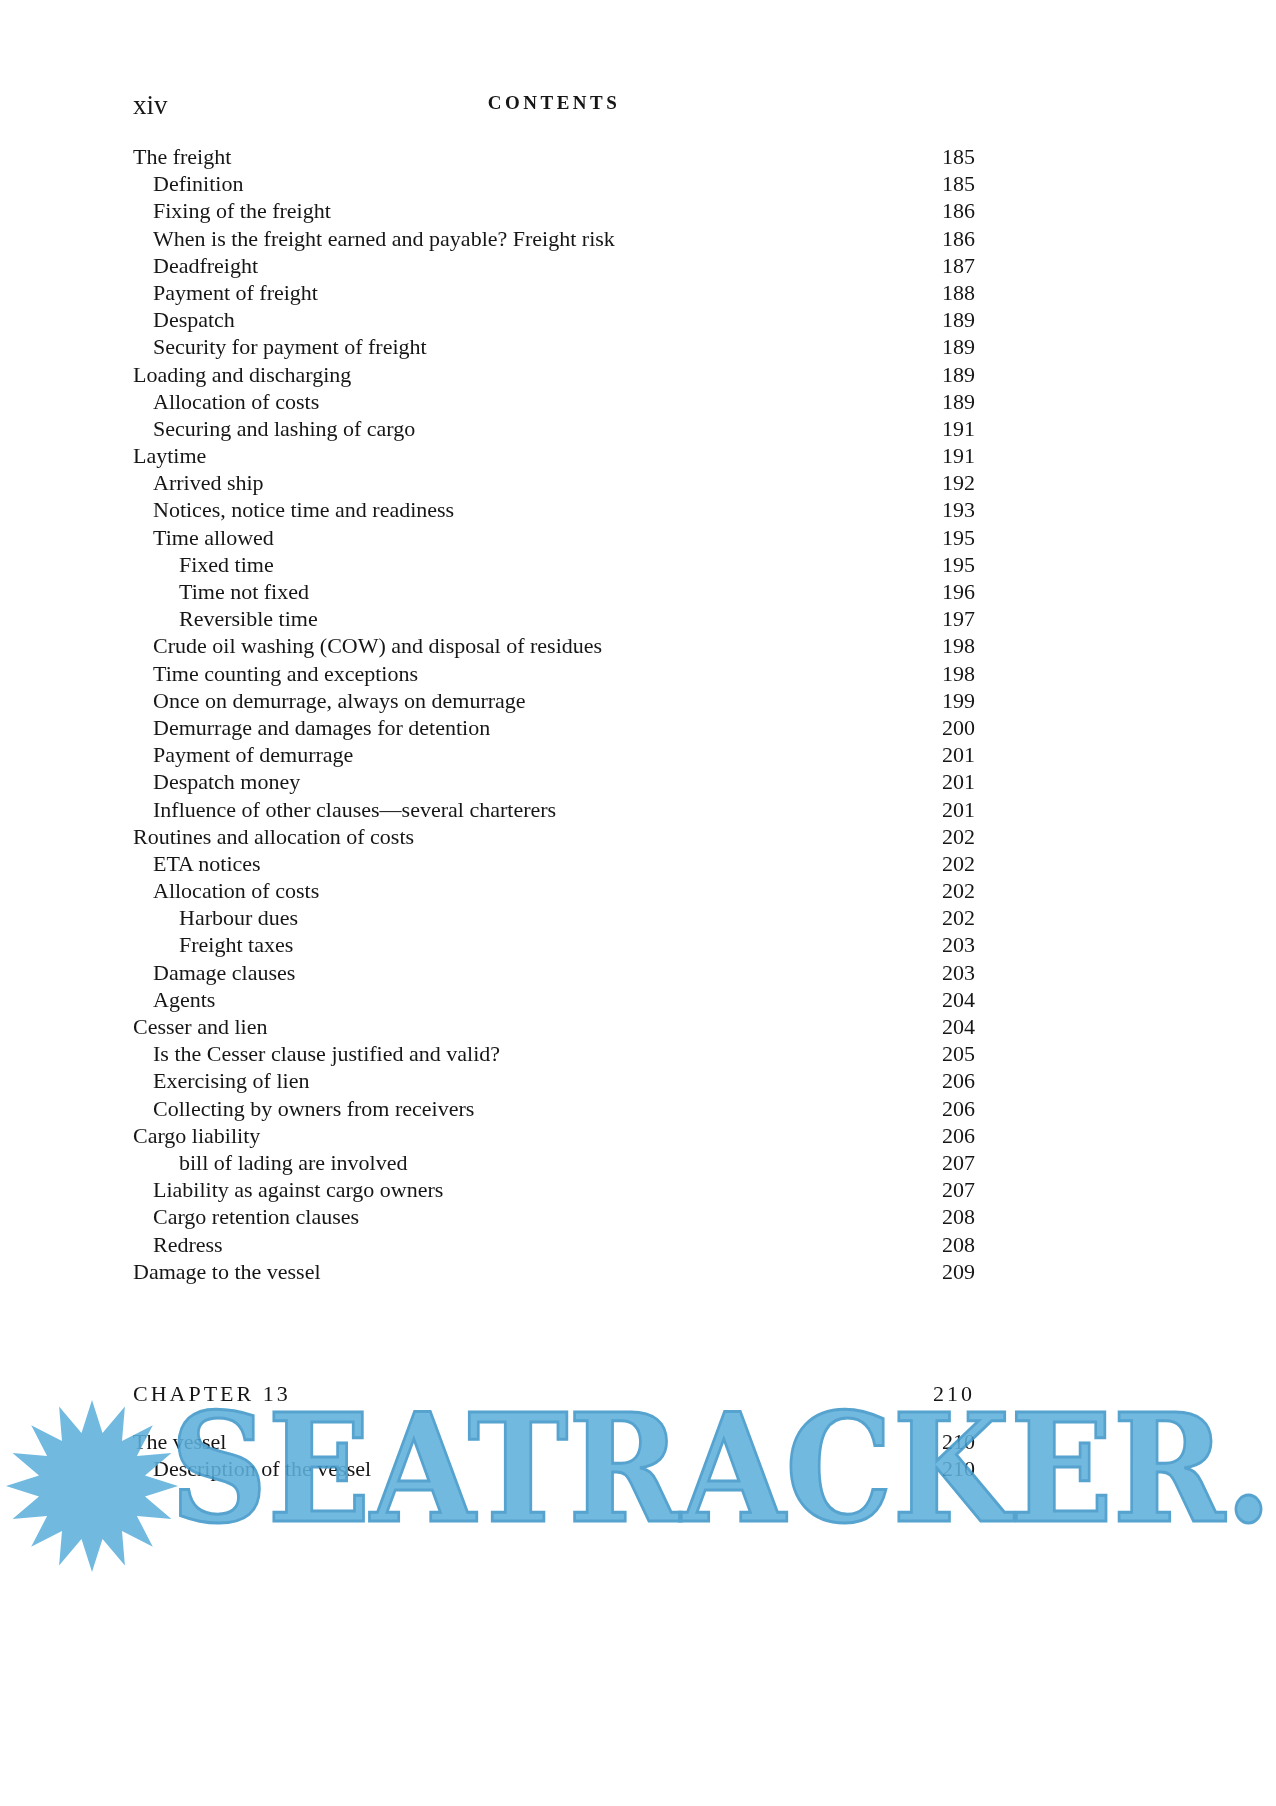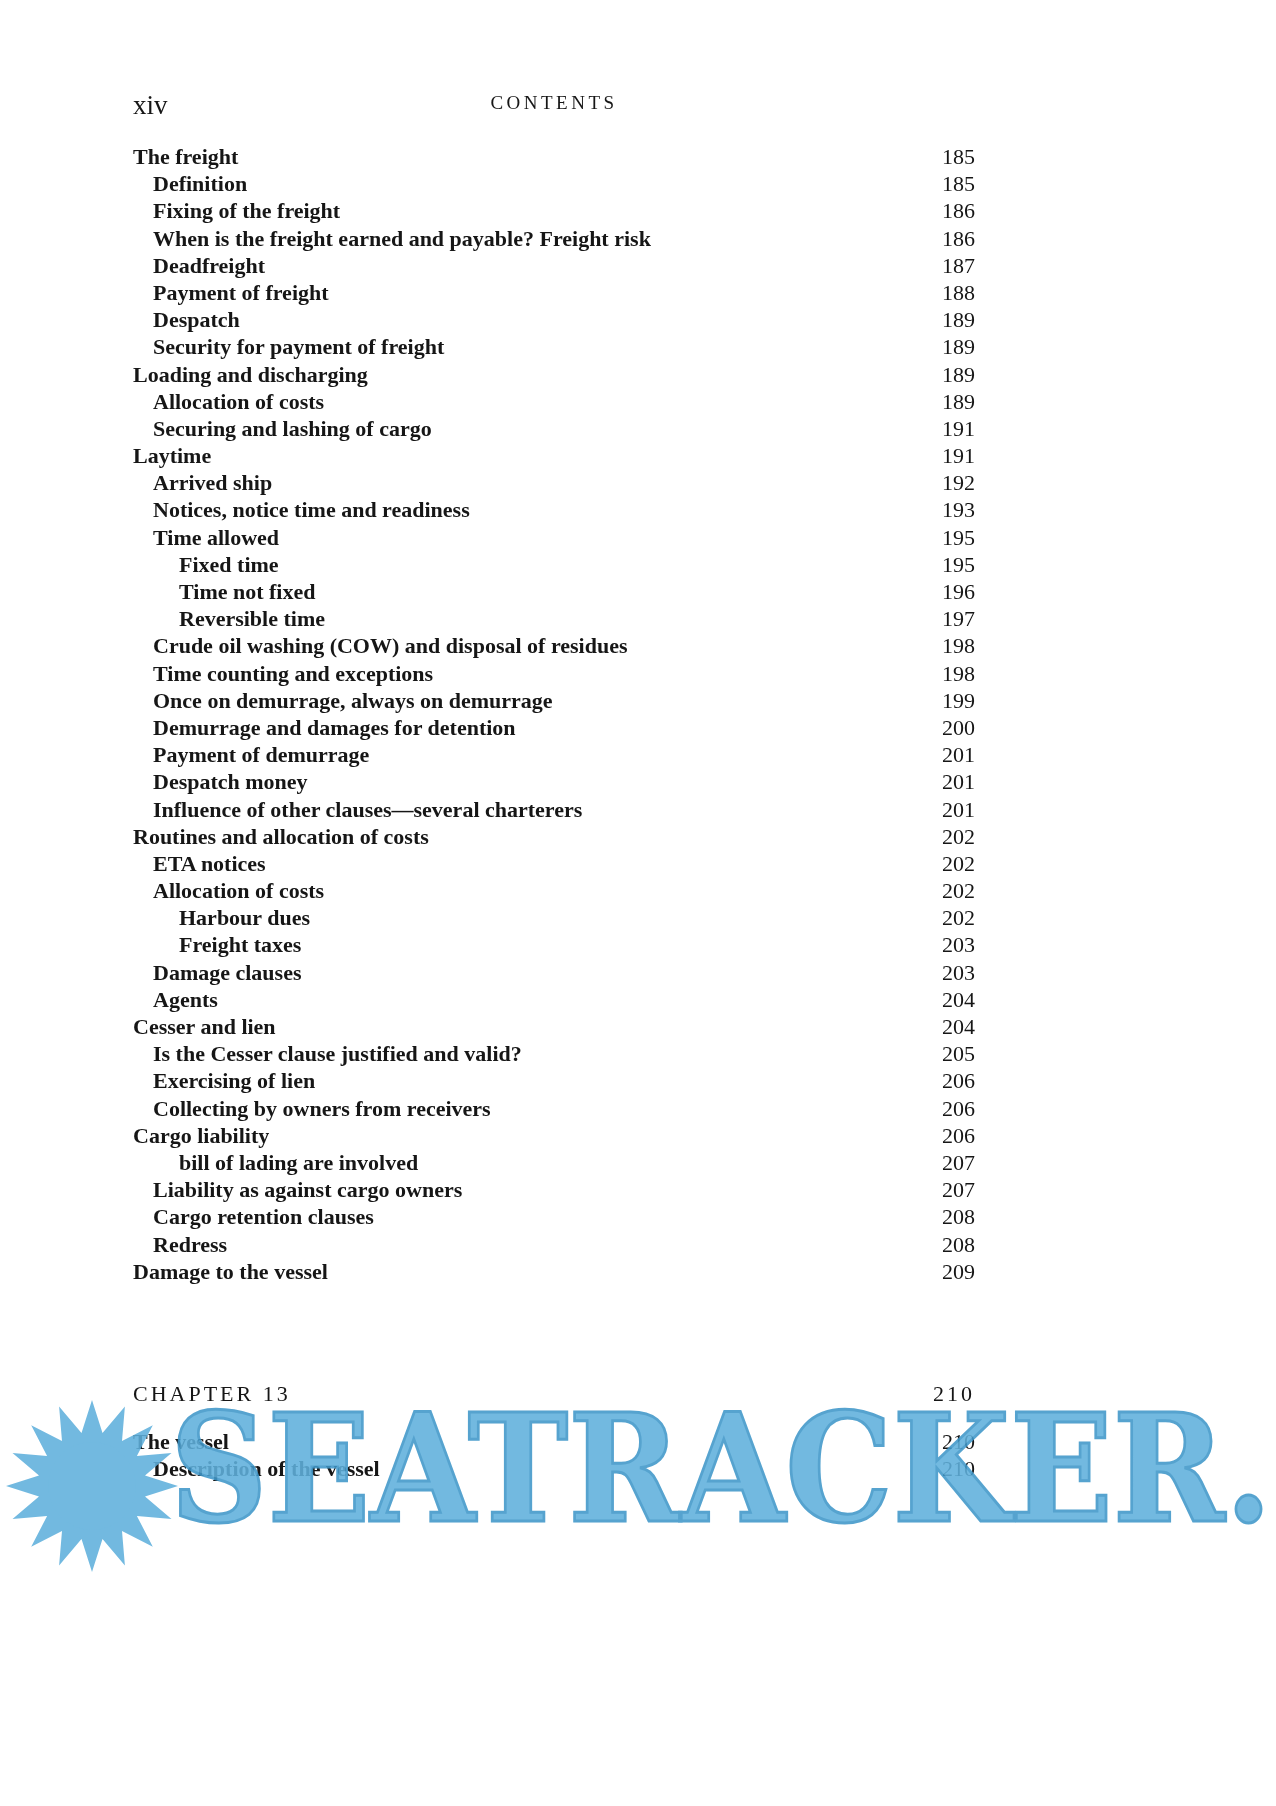--- a/index.html
+++ b/index.html
@@ -20,37 +20,37 @@
   }
   .pagenum {
     position: absolute; left: 0; top: 0;
     font-size: 27px;
   }
   .head-title {
     position: absolute; left: 0; top: 2px;
     width: 100%;
     text-align: center;
     font-size: 19px;
-    font-weight: normal;
+    font-weight: bold;
     letter-spacing: 3.5px;
   }
   .toc {
     position: absolute;
     left: 133px; top: 143px;
     width: 842px;
   }
   .toc-row {
     display: flex;
     align-items: baseline;
     height: 27.2px;
     font-size: 22px;
     line-height: 27.2px;
     white-space: nowrap;
   }
-  .toc-label { white-space: nowrap; font-weight: bold; }
+  .toc-label { white-space: nowrap; }
   .toc-fill { flex: 1; }
   .toc-page { text-align: right; margin-left: 20px; }
   .ind-0 { padding-left: 0; }
   .ind-1 { padding-left: 20px; }
   .ind-2 { padding-left: 46px; }
   .ind-3 { padding-left: 46px; }
   .chapter {
     position: absolute;
     left: 133px; top: 1380px;
     width: 842px;

